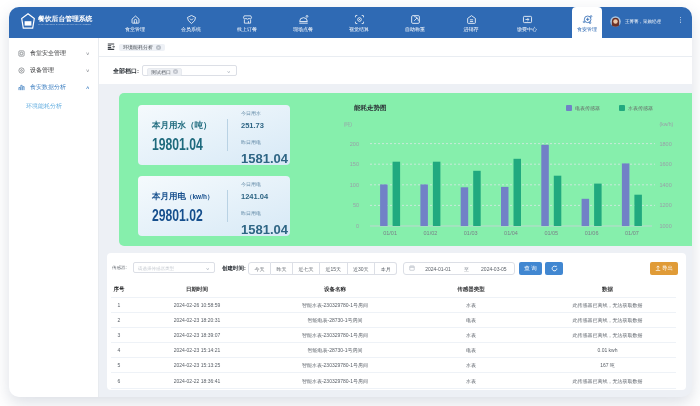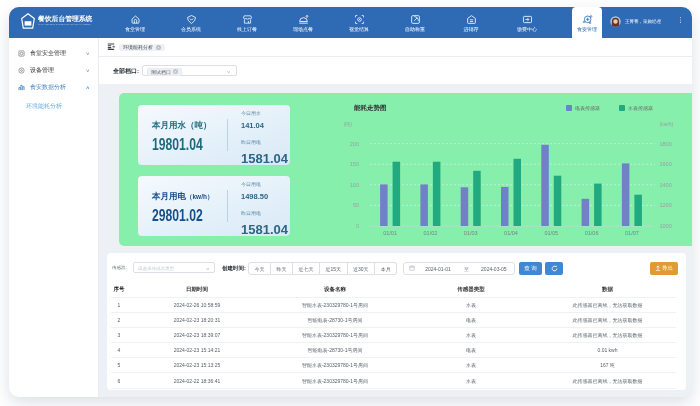--- a/index.html
+++ b/index.html
@@ -208,30 +208,30 @@
         <span class="arr">∨</span>
       </div>
   </div>
 
   <div class="card1">
     <div class="stat statA">
       <div class="t">本月用水（吨）</div>
       <div class="n">19801.04</div>
       <div class="sep"></div>
       <div class="r1l">今日用水</div>
-      <div class="r1v">141.04</div>
+      <div class="r1v">251.73</div>
       <div class="r2l">昨日用电</div>
       <div class="r2v">1581.04</div>
     </div>
     <div class="stat statB">
       <div class="t">本月用电<span style="font-size:6.5px;">（kw/h）</span></div>
       <div class="n">29801.02</div>
       <div class="sep"></div>
       <div class="r1l">今日用电</div>
-      <div class="r1v">1498.50</div>
+      <div class="r1v">1241.04</div>
       <div class="r2l">昨日用电</div>
       <div class="r2v">1581.04</div>
     </div>
     <div class="ct">能耗走势图</div>
     <div class="legend">
       <div class="sq" style="background:#7181c7;"></div>电表传感器
       <div class="sq g2" style="background:#21a97f;"></div>水表传感器
     </div>
     <svg id="chart" style="position:absolute;left:210px;top:23.5px;" width="369" height="125" viewBox="0 0 369 125" font-family="Liberation Sans">
       <text x="30" y="111.0" text-anchor="end" font-size="5.5" fill="#99a0a8">0</text>

